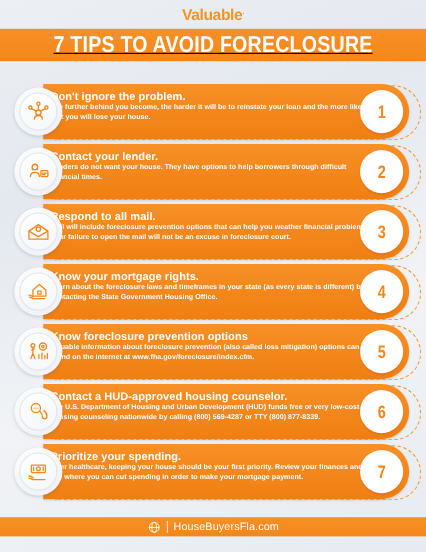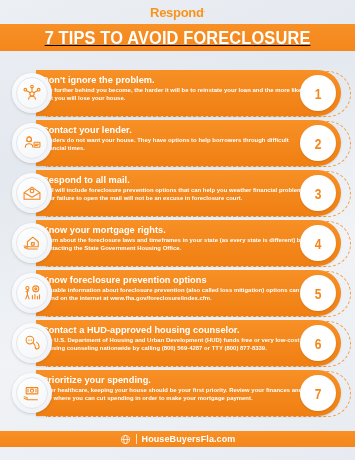--- a/index.html
+++ b/index.html
@@ -189,31 +189,31 @@
   }
   .footer-globe { display: block; }
   .footer-divider {
     width: 1px;
     height: 10px;
     background: rgba(255,255,255,0.75);
   }
   .footer-text {
     color: #ffffff;
     font-size: 9px;
-    font-weight: bold;
+    font-weight: normal;
     letter-spacing: 0.1px;
   }
 </style>
 </head>
 <body>
 
 <div class="page">
 
   <div class="brand">
-    <div class="brand-logo"><span>Respond</span><span class="reg">.</span></div>
+    <div class="brand-logo"><span>Valuable</span><span class="reg">.</span></div>
   </div>
 
   <div class="title-band">
     <div class="title-text">7 Tips to Avoid Foreclosure</div>
   </div>
 
   <div class="header-gap"></div>
 
   <div class="tips">
 

